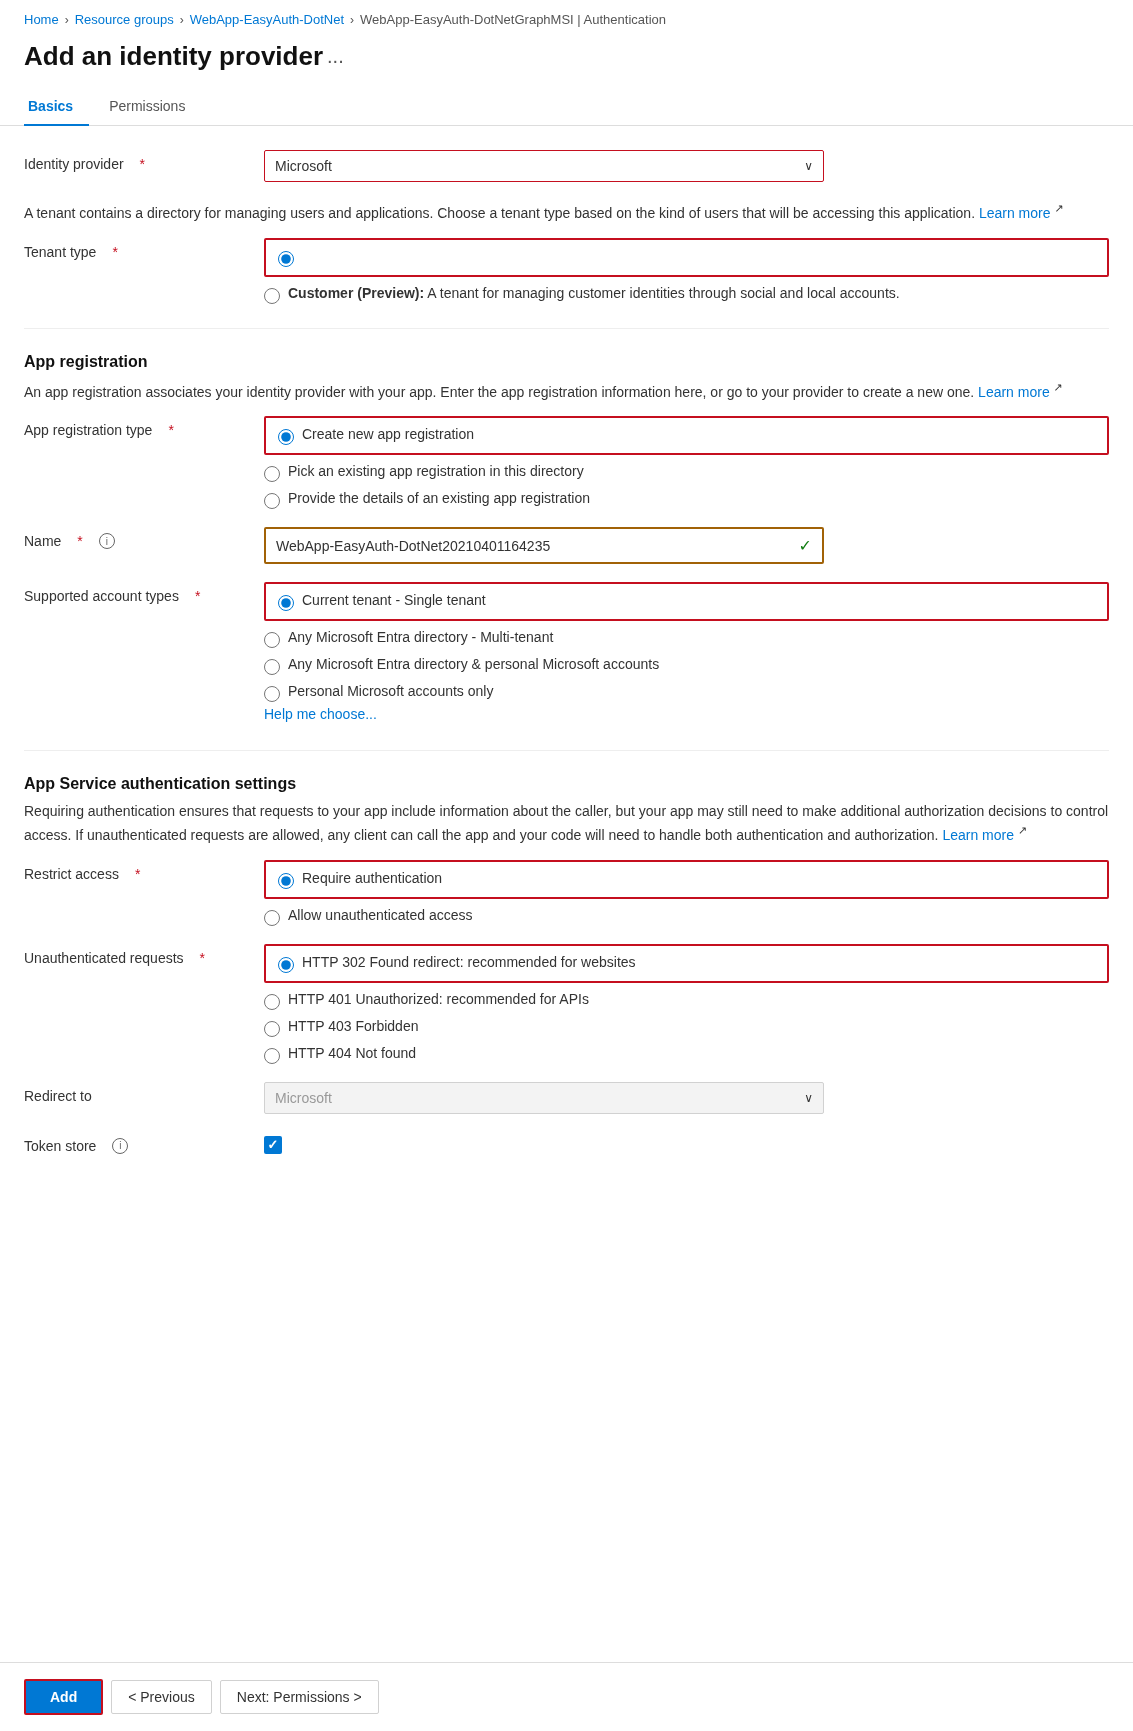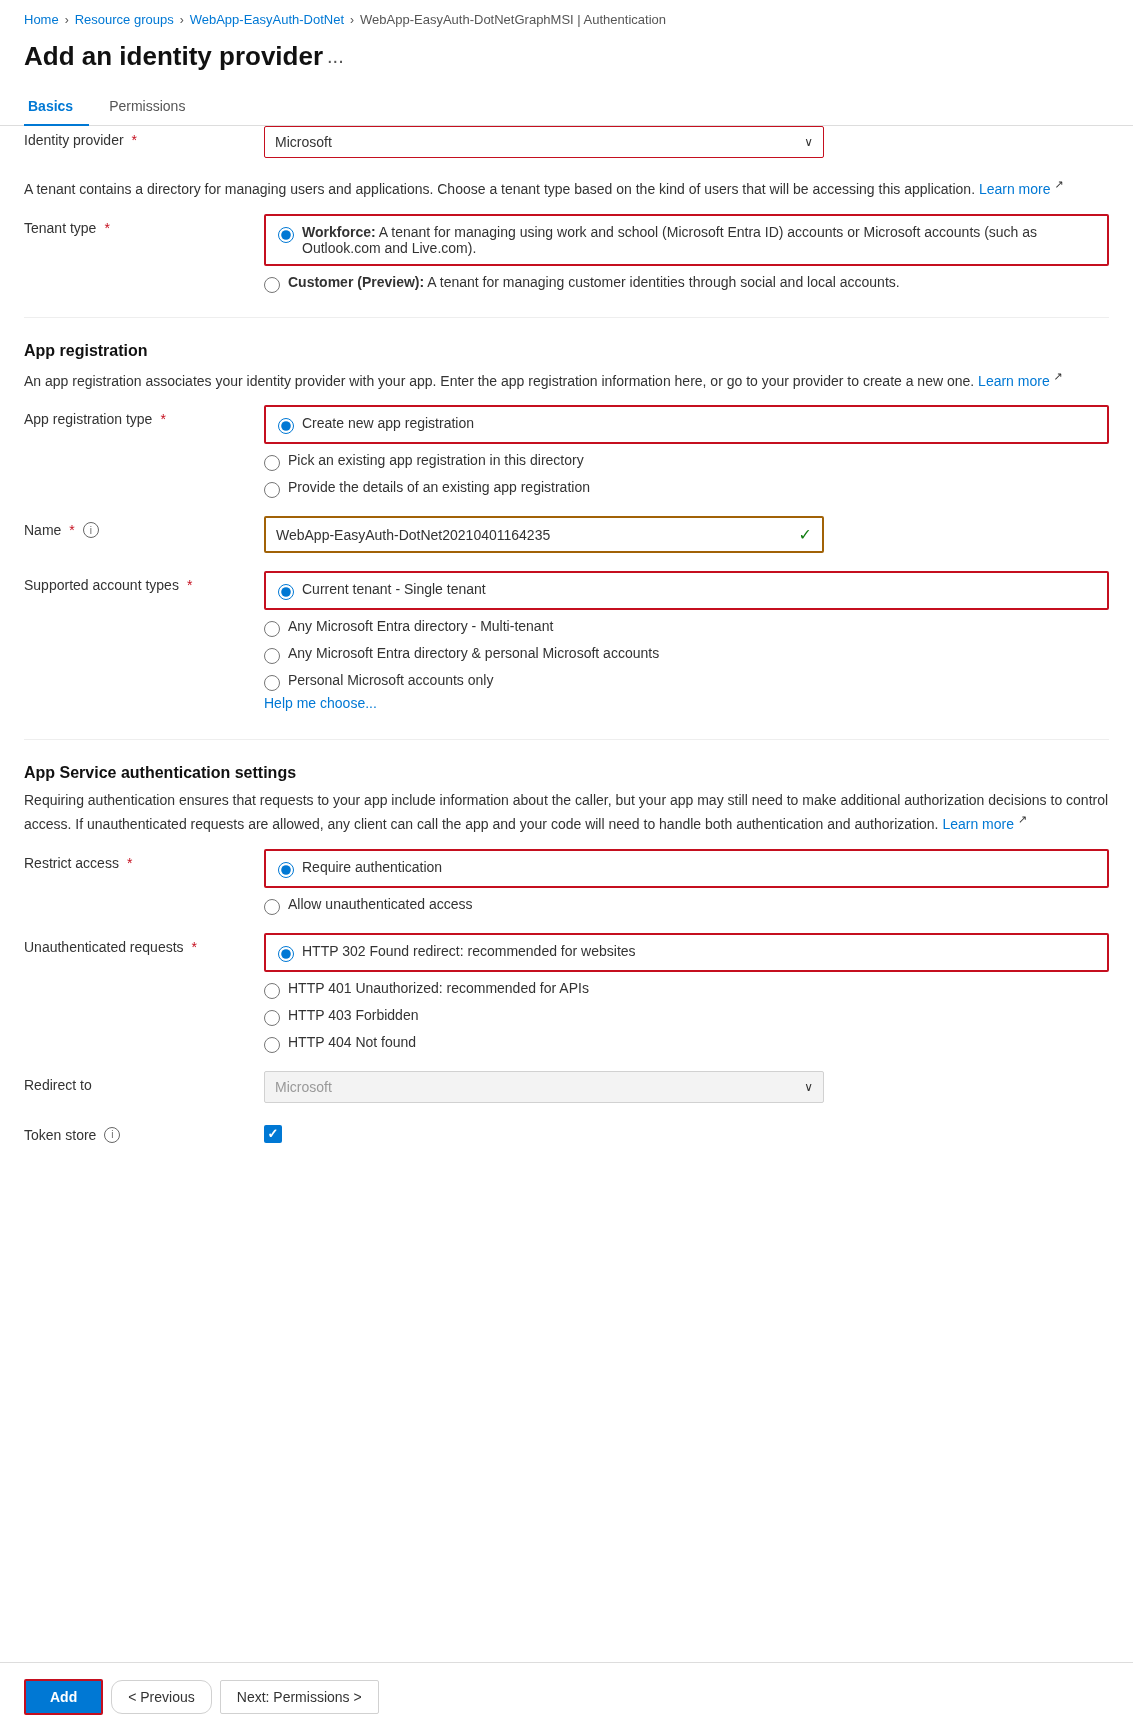--- a/index.html
+++ b/index.html
@@ -37,20 +37,21 @@
     }
     .page-menu-icon {
       font-size: 20px;
       color: #555;
       cursor: pointer;
     }
     .tabs {
       display: flex;
       border-bottom: 1px solid #ddd;
       padding: 0 24px;
+      margin-bottom: 24px;
     }
     .tab {
       padding: 10px 16px 10px 4px;
       margin-right: 16px;
       cursor: pointer;
       font-size: 14px;
       color: #555;
       border-bottom: 2px solid transparent;
       margin-bottom: -1px;
     }
@@ -71,21 +72,21 @@
       margin-bottom: 18px;
     }
     .field-label {
       width: 240px;
       min-width: 240px;
       font-size: 14px;
       color: #333;
       padding-top: 6px;
       display: flex;
       align-items: center;
-      gap: 8px;
+      gap: 16px;
     }
     .required-star { color: #c50f1f; }
     .info-icon {
       display: inline-flex;
       align-items: center;
       justify-content: center;
       width: 16px;
       height: 16px;
       border-radius: 50%;
       border: 1px solid #666;
@@ -203,21 +204,21 @@
       border-radius: 2px;
       padding: 8px 24px;
       font-size: 14px;
       font-weight: 600;
       cursor: pointer;
     }
     .btn-secondary {
       background: #fff;
       color: #333;
       border: 1px solid #d1d1d1;
-      border-radius: 11px;
+      border-radius: 2px;
       padding: 8px 16px;
       font-size: 14px;
       cursor: pointer;
     }
     .btn-next {
       background: #fff;
       color: #333;
       border: 1px solid #d1d1d1;
       border-radius: 2px;
       padding: 8px 16px;
@@ -279,24 +280,20 @@
   <div class="field-row">
     <div class="field-label">
       <span>Tenant type</span>
       <span class="required-star">*</span>
     </div>
     <div class="field-value">
       <div class="radio-group">
 
         <div class="radio-item radio-bordered">
           <input type="radio" name="tenant_type" checked="" style="">
-          <span>
-            <span class="bold-text">Workforce:</span>
-            <span> A tenant for managing using work and school (Microsoft Entra ID) accounts or Microsoft accounts (such as Outlook.com and Live.com).</span>
-          </span>
         </div>
 
         <div class="radio-item">
           <input type="radio" name="tenant_type" style="">
           <span>
             <span class="bold-text">Customer (Preview):</span>
             <span> A tenant for managing customer identities through social and local accounts.</span>
           </span>
         </div>
       </div>

